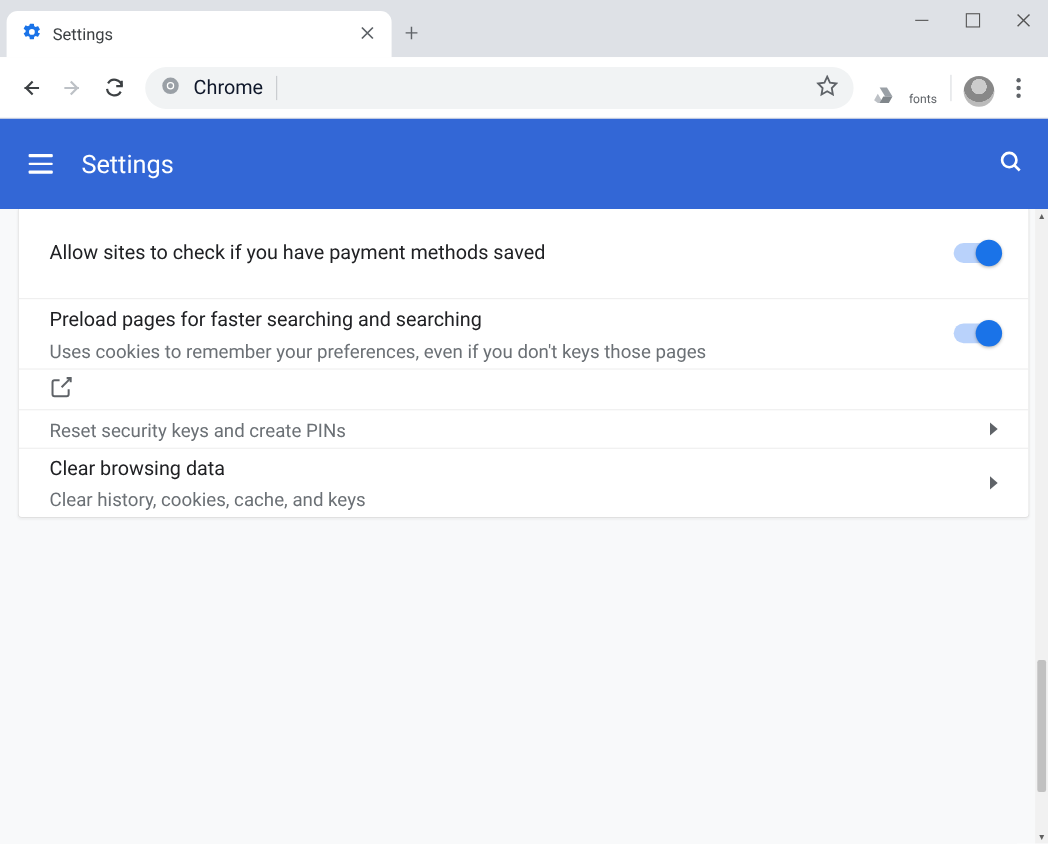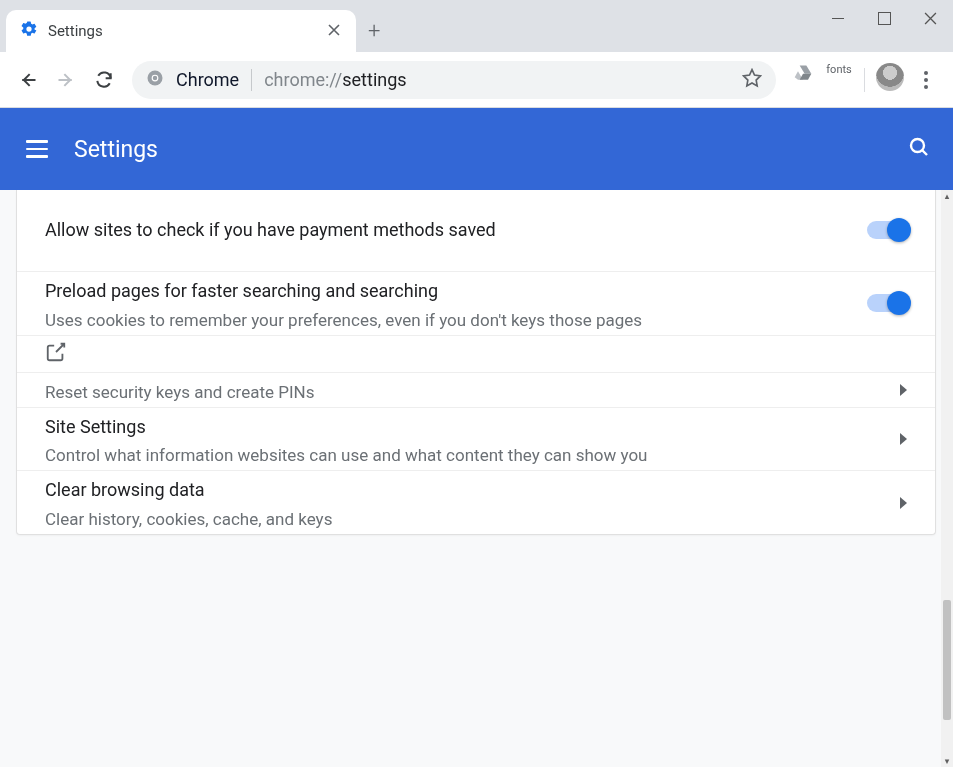--- a/index.html
+++ b/index.html
@@ -26,21 +26,21 @@
                border-radius:50%; color:#5f6368; }
     .nav-btn.disabled { color:#bdc1c6; }
     .omnibox { flex:1; height:38px; background:#f1f3f4; border-radius:19px; margin:0 8px;
                display:flex; align-items:center; padding:0 14px; gap:12px; color:#5f6368;}
     .omnibox .chrome-icon svg{width:18px;height:18px;}
     .omni-chrome-label { font-size:18px; color:#0f172a; }
     .omni-sep { width:1px; height:22px; background:#c6c9cc; }
     .omni-url { font-size:18px; color:#80868b; }
     .omni-url .bold { color:#202124; }
     .omni-star { margin-left:auto; color:#5f6368; }
-    .ext-icon { width:34px; height:34px; display:flex; align-items:flex-start; justify-content:center; color:#5f6368;}
+    .ext-icon { width:34px; height:34px; display:flex; align-items:flex-end; justify-content:center; color:#5f6368;}
     .fonts-badge { font-size:11px; color:#5f6368; padding:0 6px; border-radius:3px; }
     .toolbar-sep { width:1px; height:24px; background:#dadce0; margin:0 6px;}
     .avatar { width:28px; height:28px; border-radius:50%; background:radial-gradient(circle at 50% 35%, #ccc 0 30%, #888 31% 60%, #bbb 61% 100%); }
     .kebab { display:flex; flex-direction:column; gap:3px; padding:8px;}
     .kebab span{width:4px;height:4px;border-radius:50%;background:#5f6368;}
 
     
     .app-header { height:82px; background:#3367d6; color:#fff; display:flex; align-items:center;
                   padding:0 22px; gap:22px;}
     .hamburger { display:flex; flex-direction:column; gap:5px; padding:4px;}
@@ -117,21 +117,20 @@
   <div class="omnibox">
     <span class="chrome-icon">
       <svg viewBox="0 0 24 24">
           <circle cx="12" cy="12" r="10" fill="#9aa0a6"></circle>
           <circle cx="12" cy="12" r="4.5" fill="#fff"></circle>
           <circle cx="12" cy="12" r="3" fill="#9aa0a6"></circle>
         </svg>
     </span>
     <span class="omni-chrome-label">Chrome</span>
     <span class="omni-sep"></span>
-    <span class="omni-url"><span>chrome://</span><span class="bold">settings</span></span>
     <span class="omni-star">
       <svg width="20" height="20" viewBox="0 0 24 24" fill="none" stroke="#5f6368" stroke-width="2">
           <path d="m12 2 3 6.5 7 1-5 5 1.2 7L12 18l-6.2 3.5L7 14.5l-5-5 7-1Z"></path>
         </svg>
     </span>
   </div>
   <div class="ext-icon">
     <svg width="20" height="20" viewBox="0 0 24 24">
         <path fill="#9aa0a6" d="M8 3h8l6 10h-8Z"></path>
         <path fill="#bdc1c6" d="m2 17 4-7 6 10H6Z"></path>
@@ -205,29 +204,20 @@
 
     <div class="row">
       <div class="row-text">
         <div class="row-sub">Reset security keys and create PINs</div>
       </div>
       <span class="row-icon">
           <div class="arrow-right"></div>
         </span>
     </div>
 
-    <div class="row">
-      <div class="row-text">
-        <div class="row-title">Site Settings</div>
-        <div class="row-sub">Control what information websites can use and what content they can show you</div>
-      </div>
-      <span class="row-icon">
-          <div class="arrow-right"></div>
-        </span>
-    </div>
 
     <div class="row">
       <div class="row-text">
         <div class="row-title">Clear browsing data</div>
         <div class="row-sub">Clear history, cookies, cache, and keys</div>
       </div>
       <span class="row-icon">
           <div class="arrow-right"></div>
         </span>
     </div>

